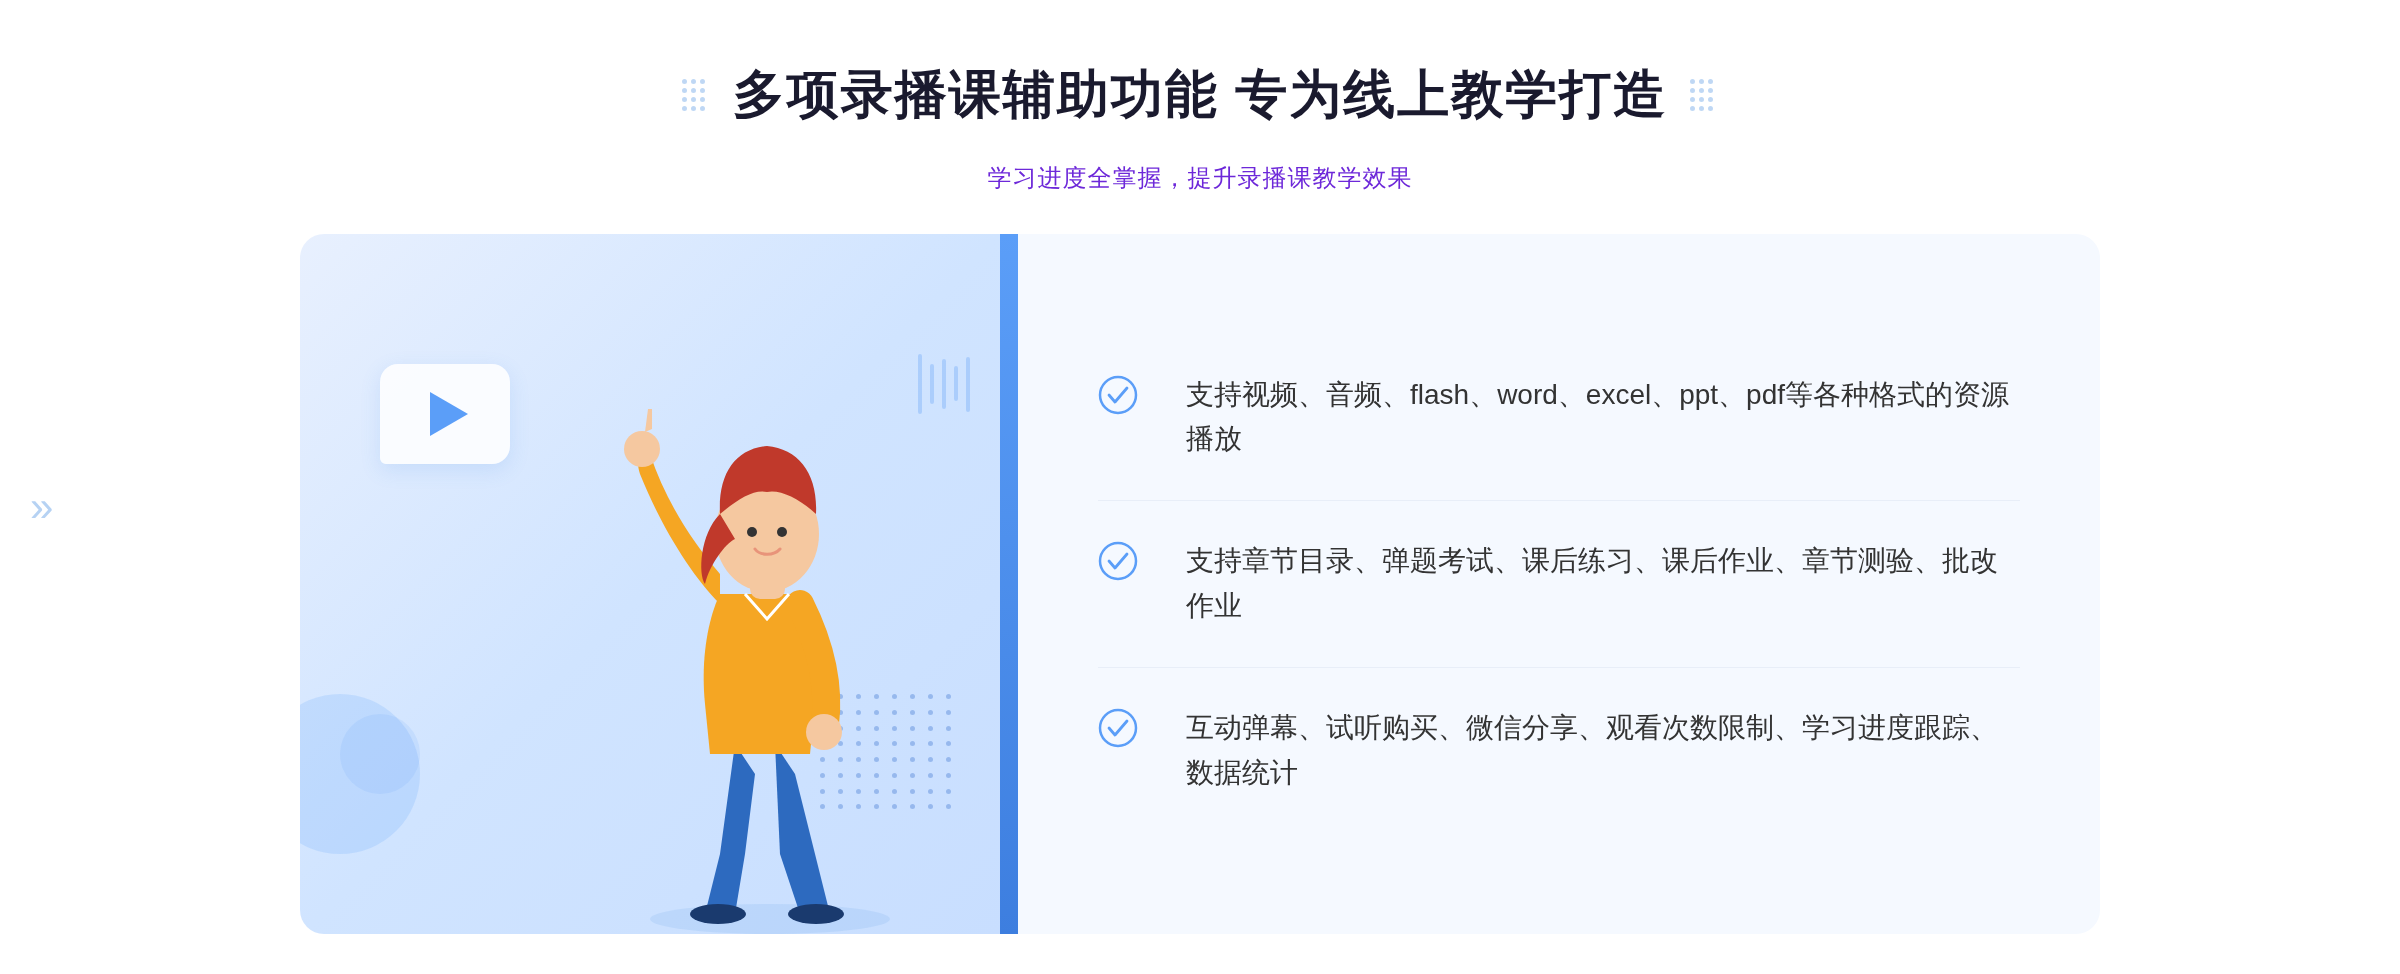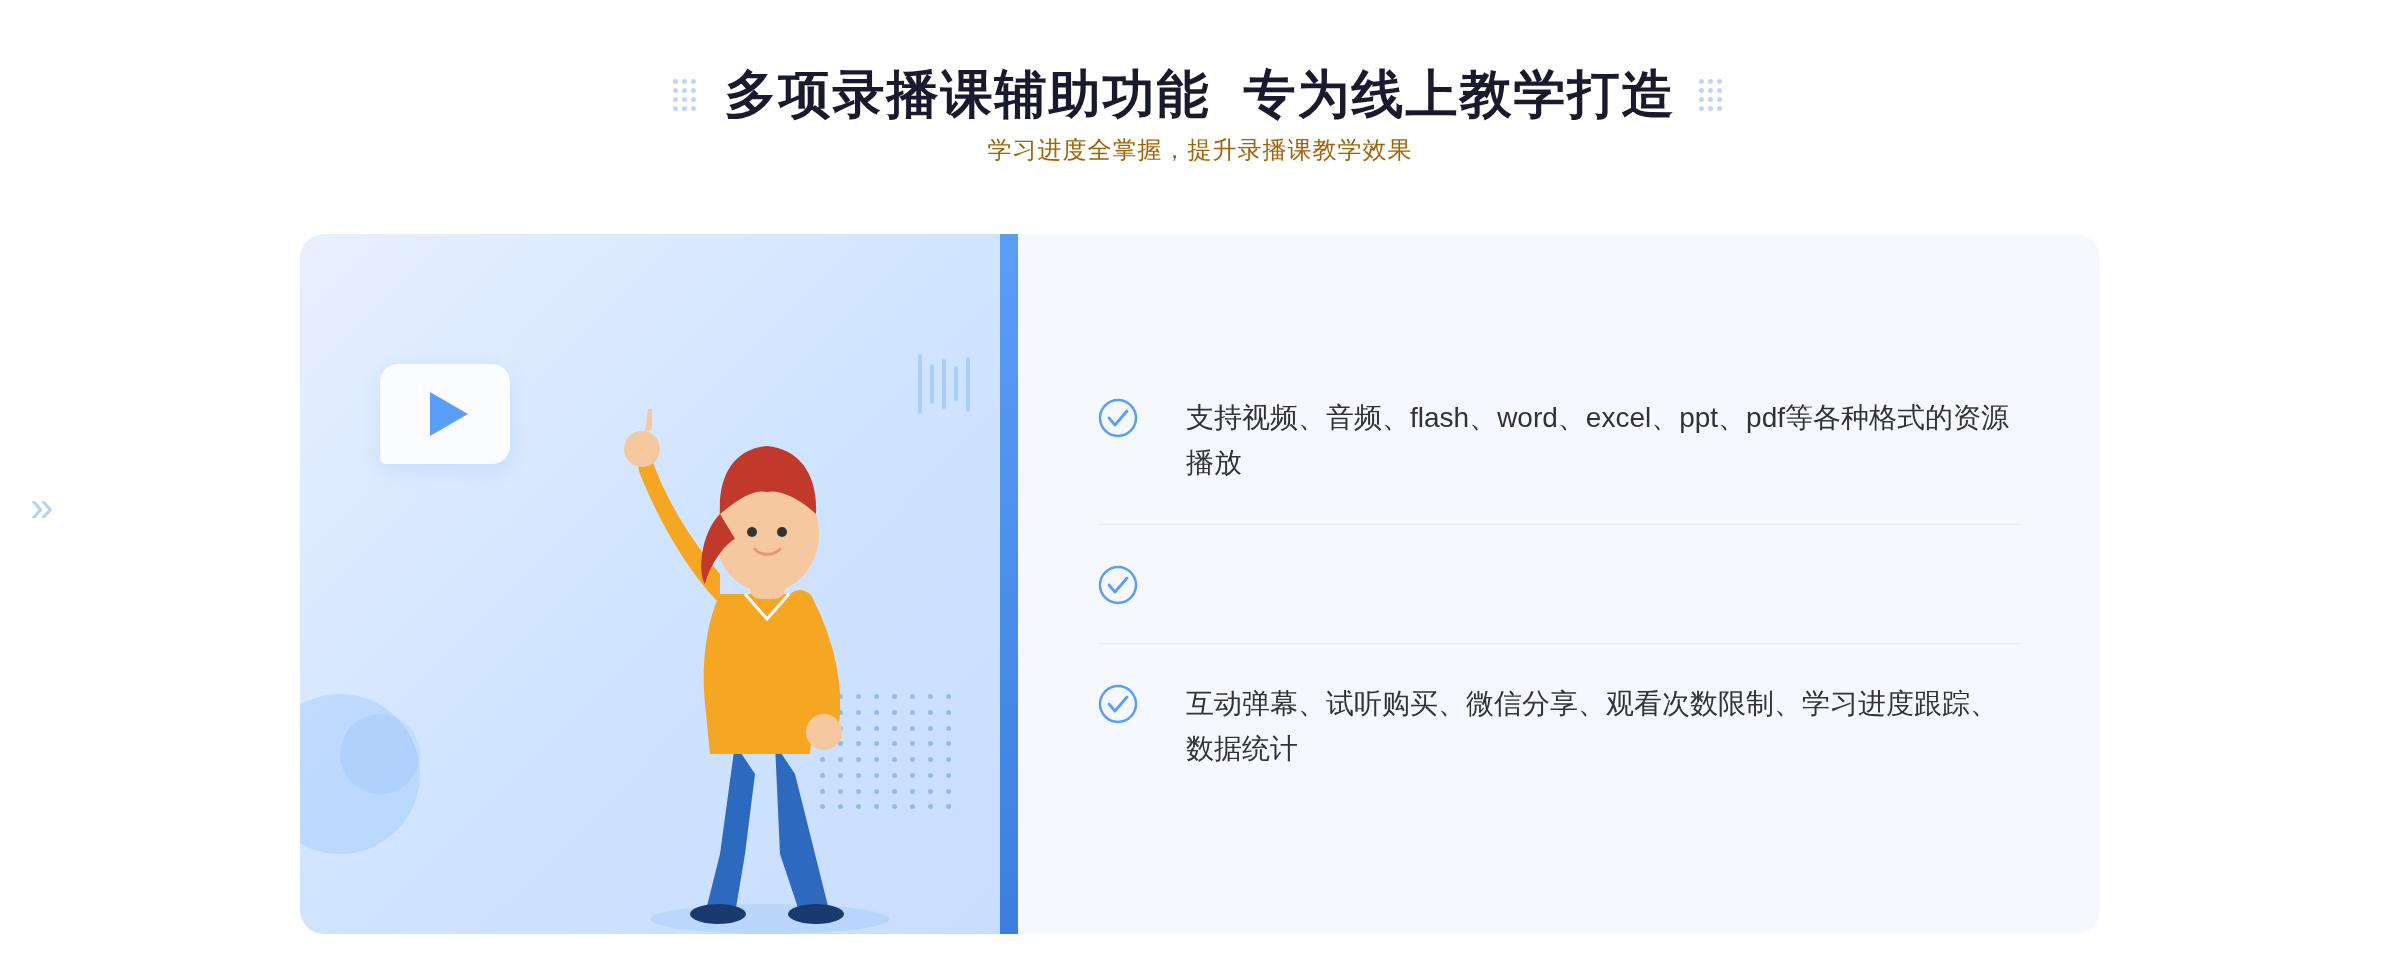--- a/index.html
+++ b/index.html
@@ -21,22 +21,21 @@
       align-items: center;
       padding: 60px 0 80px;
       position: relative;
     }
 
     
     .title-section {
       display: flex;
       align-items: center;
       gap: 23px;
-      margin-bottom: 4px;
-      font-family: Liberation Mono, monospace;
+      margin-bottom: 32px;
     }
 
     .dots-deco {
       display: flex;
       flex-wrap: wrap;
       width: 28px;
       gap: 4px;
       opacity: 0.35;
     }
 
@@ -50,22 +49,22 @@
 
     .main-title {
       font-size: 52px;
       font-weight: 700;
       color: #1a1a2e;
       letter-spacing: 2px;
     }
 
     .subtitle {
       font-size: 24px;
-      color: #a16207;
-      margin-bottom: 68px;
+      color: #6d28d9;
+      margin-bottom: 40px;
       letter-spacing: 1px;
     }
 
     
     .content-area {
       width: 1800px;
       display: flex;
       align-items: stretch;
       position: relative;
     }
@@ -420,20 +419,21 @@
         <span class="feature-text">支持视频、音频、flash、word、excel、ppt、pdf等各种格式的资源播放</span>
       </div>
 
       <div class="feature-item">
         <div class="check-icon">
           <svg viewBox="0 0 40 40" fill="none" xmlns="http://www.w3.org/2000/svg">
             <circle cx="20" cy="20" r="18" stroke="#5b9ef8" stroke-width="2.5"></circle>
             <path d="M11 20 L17 27 L29 13" stroke="#5b9ef8" stroke-width="2.8" stroke-linecap="round" stroke-linejoin="round"></path>
           </svg>
         </div>
+        <span class="feature-text">支持章节目录、弹题考试、课后练习、课后作业、章节测验、批改作业</span>
       </div>
 
 
       <div class="feature-item">
         <div class="check-icon">
           <svg viewBox="0 0 40 40" fill="none" xmlns="http://www.w3.org/2000/svg">
             <circle cx="20" cy="20" r="18" stroke="#5b9ef8" stroke-width="2.5"></circle>
             <path d="M11 20 L17 27 L29 13" stroke="#5b9ef8" stroke-width="2.8" stroke-linecap="round" stroke-linejoin="round"></path>
           </svg>
         </div>

